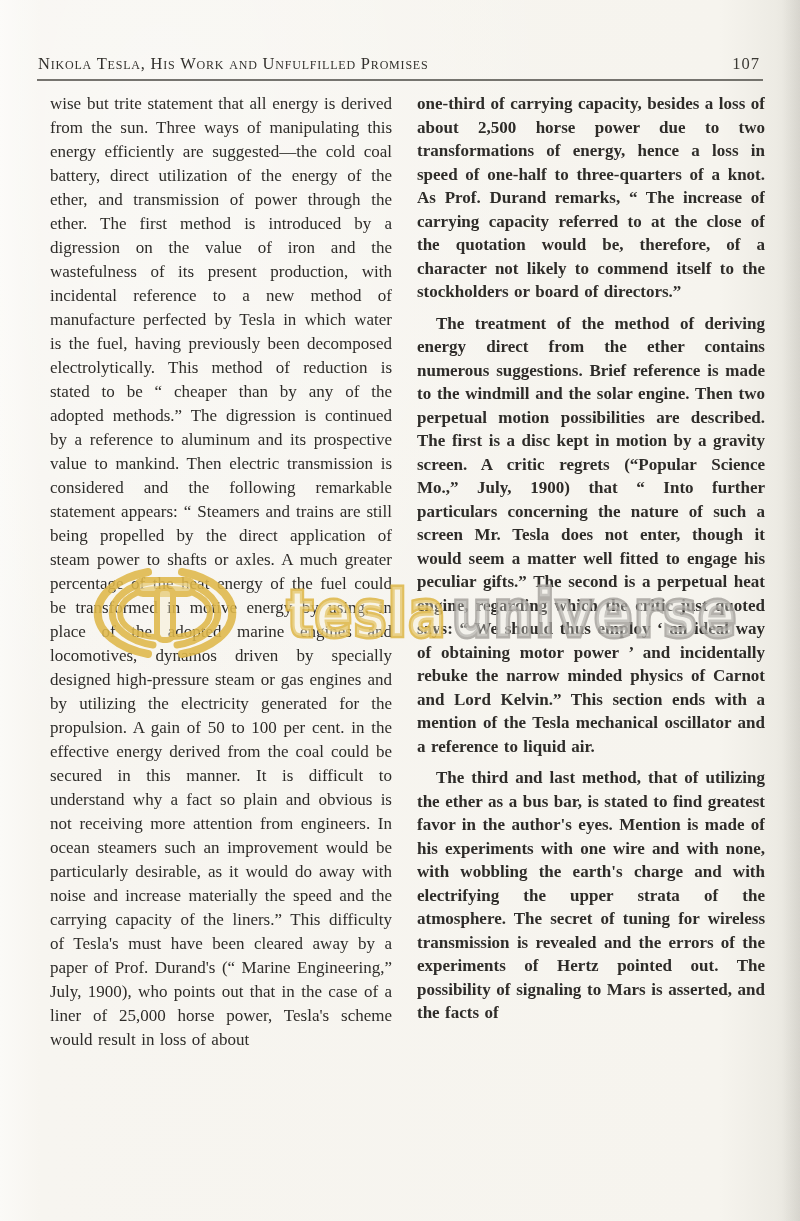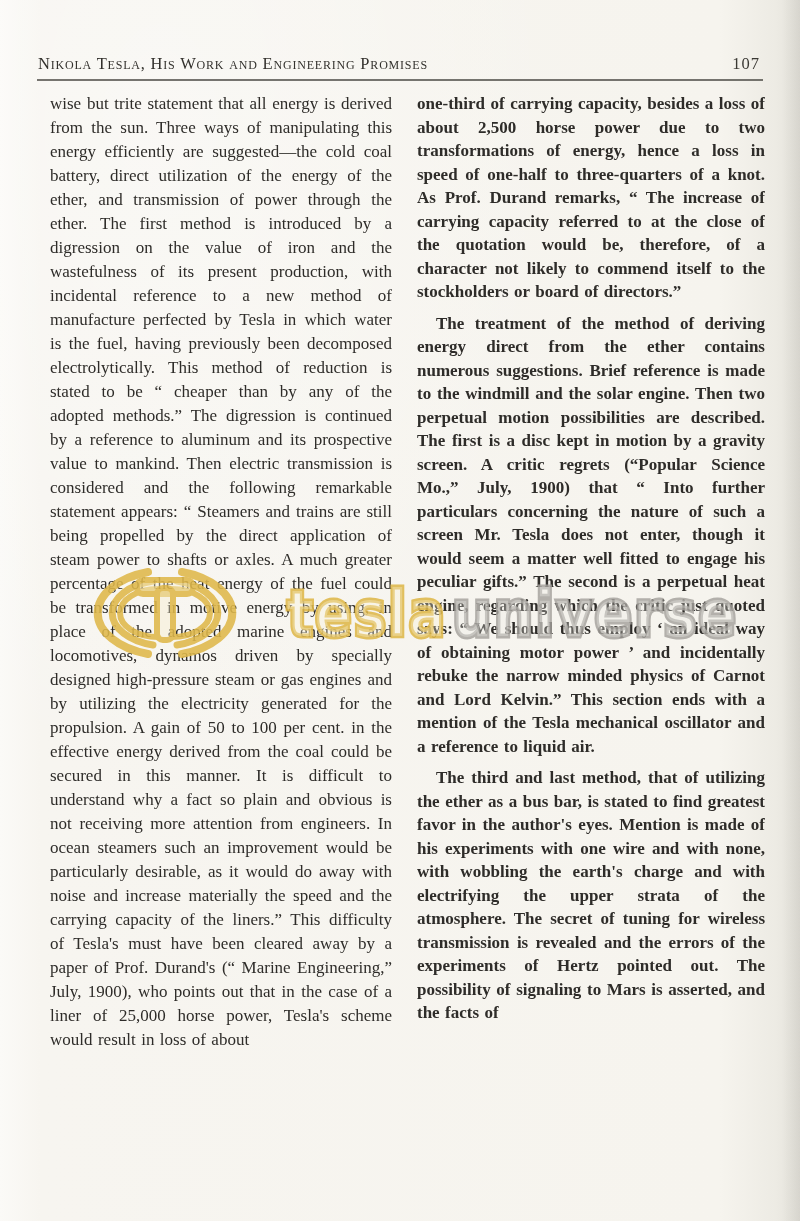--- a/index.html
+++ b/index.html
@@ -74,21 +74,21 @@
     font-weight: bold;
     paint-order: stroke fill;
   }
 </style>
 </head>
 <body>
 
 <div class="page">
 
   <div class="running-header">
-    <span class="running-title">Nikola Tesla, His Work and Engineering Promises</span>
+    <span class="running-title">Nikola Tesla, His Work and Unfulfilled Promises</span>
     <span class="running-page-number">107</span>
   </div>
 
   <div class="header-rule"></div>
 
   <div class="column column-left">
     <p>wise but trite statement that all energy is derived from the sun.  Three ways of manipulating this energy efficiently are suggested—the cold coal battery, direct utilization of the energy of the ether, and transmission of power through the ether.  The first method is introduced by a digression on the value of iron and the wastefulness of its present production, with incidental reference to a new method of manufacture perfected by Tesla in which water is the fuel, having previously been decomposed electrolytically.  This method of reduction is stated to be “ cheaper than by any of the adopted methods.”  The digression is continued by a reference to aluminum and its prospective value to mankind. Then electric transmission is considered and the following remarkable statement appears: “ Steamers and trains are still being propelled by the direct application of steam power to shafts or axles.  A much greater percentage of the heat energy of the fuel could be transformed in motive energy by using, in place of the adopted marine engines and locomotives, dynamos driven by specially designed high-pressure steam or gas engines and by utilizing the electricity generated for the propulsion.  A gain of 50 to 100 per cent. in the effective energy derived from the coal could be secured in this manner.  It is difficult to understand why a fact so plain and obvious is not receiving more attention from engineers.  In ocean steamers such an improvement would be particularly desirable, as it would do away with noise and increase materially the speed and the carrying capacity of the liners.” This difficulty of Tesla's must have been cleared away by a paper of Prof. Durand's (“ Marine Engineering,” July, 1900), who points out that in the case of a liner of 25,000 horse power, Tesla's scheme would result in loss of about</p>
   </div>
 
   <div class="column column-right">

